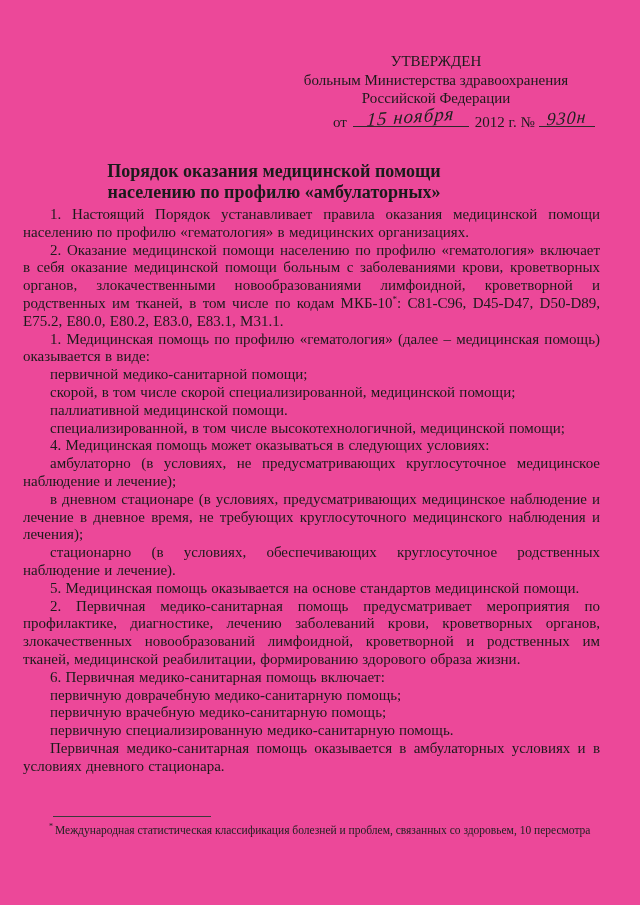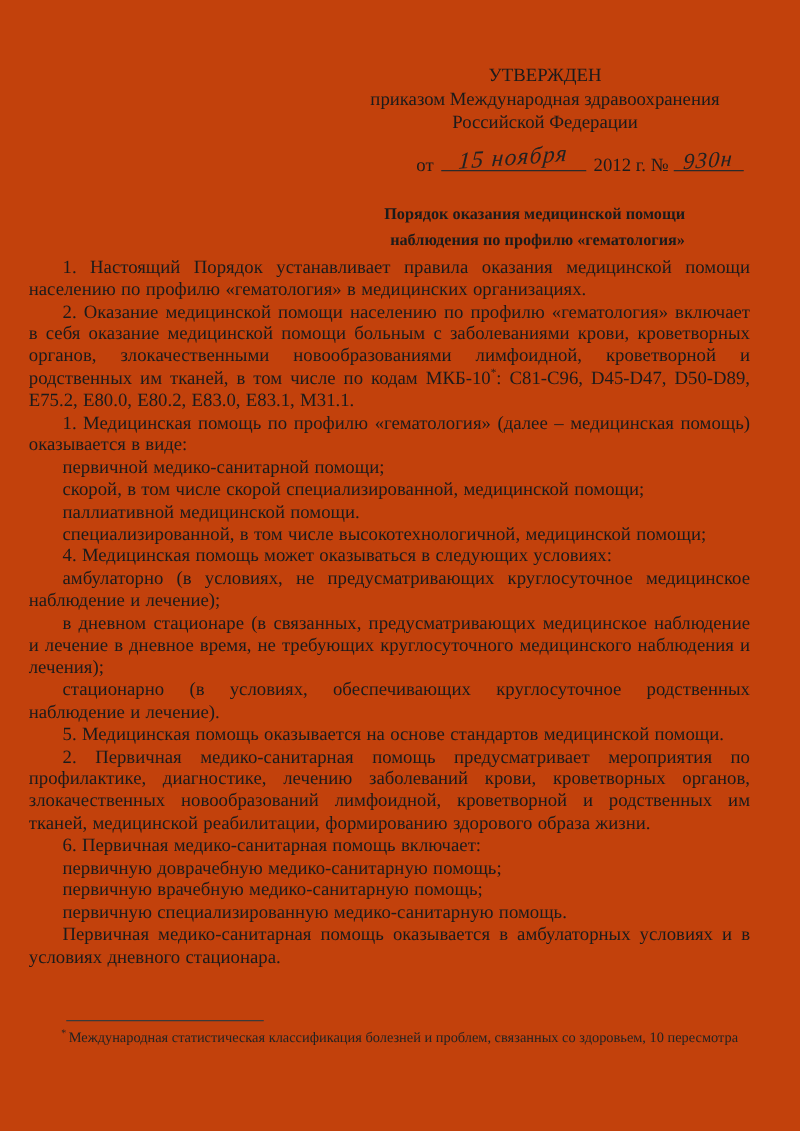--- a/index.html
+++ b/index.html
@@ -4,41 +4,41 @@
 <style>
   html, body {
     margin: 0;
     padding: 0;
     background: #ffffff;
   }
   .page {
     position: relative;
     width: 640px;
     height: 905px;
-    background: #c2410c;
+    background: #ec4899;
     font-family: "Liberation Serif", "DejaVu Serif", serif;
     color: #1b1b1b;
     overflow: hidden;
   }
 
   
   .approval-block {
     position: absolute;
     top: 52px;
     left: 285px;
     width: 302px;
     text-align: center;
     font-size: 15px;
     line-height: 18.7px;
     white-space: nowrap;
   }
   .date-row {
     text-align: left;
     padding-left: 48px;
-    margin-top: 13px;
+    margin-top: 3px;
     white-space: nowrap;
   }
   .blank-field {
     display: inline-block;
     border-bottom: 1.3px solid #2a2a2a;
     position: relative;
     height: 15px;
     vertical-align: baseline;
   }
   .blank-date { width: 116px; margin: 0 6px; }
@@ -58,23 +58,23 @@
     color: #222;
   }
   .handwriting.num { font-size: 18px; bottom: -4px; }
 
   
   .doc-title {
     position: absolute;
     top: 161px;
     left: 0;
     width: 548px;
-    text-align: right;
+    text-align: center;
     font-weight: bold;
-    font-size: 13px;
+    font-size: 18px;
     line-height: 20.5px;
   }
 
   
   .body-text {
     position: absolute;
     top: 206px;
     left: 23px;
     width: 577px;
   }
@@ -118,43 +118,43 @@
     margin-right: 2px;
   }
 </style>
 </head>
 <body>
 
 <div class="page">
 
   <div class="approval-block">
     <div>УТВЕРЖДЕН</div>
-    <div>приказом Международная здравоохранения</div>
+    <div>больным Министерства здравоохранения</div>
     <div>Российской Федерации</div>
     <div class="date-row">
       <span>от</span><span class="blank-field blank-date"><span class="handwriting">15 ноября</span></span><span>2012 г. №</span><span class="blank-field blank-num"><span class="handwriting num">930н</span></span>
     </div>
   </div>
 
   <div class="doc-title">
     <div>Порядок оказания медицинской помощи</div>
-    <div>наблюдения по профилю «гематология»</div>
+    <div>населению по профилю «амбулаторных»</div>
   </div>
 
   <div class="body-text">
     <p>1. Настоящий Порядок устанавливает правила оказания медицинской помощи населению по профилю «гематология» в медицинских организациях.</p>
     <p><span>2. Оказание медицинской помощи населению по профилю «гематология» включает в себя оказание медицинской помощи больным с заболеваниями крови, кроветворных органов, злокачественными новообразованиями лимфоидной, кроветворной и родственных им тканей, в том числе по кодам МКБ-10</span><span class="sup">*</span><span>: C81-C96, D45-D47, D50-D89, E75.2, E80.0, E80.2, E83.0, E83.1, M31.1.</span></p>
     <p>1. Медицинская помощь по профилю «гематология» (далее – медицинская помощь) оказывается в виде:</p>
     <p>первичной медико-санитарной помощи;</p>
     <p>скорой, в том числе скорой специализированной, медицинской помощи;</p>
     <p>паллиативной медицинской помощи.</p>
     <p>специализированной, в том числе высокотехнологичной, медицинской помощи;</p>
     <p>4. Медицинская помощь может оказываться в следующих условиях:</p>
     <p>амбулаторно (в условиях, не предусматривающих круглосуточное медицинское наблюдение и лечение);</p>
-    <p>в дневном стационаре (в связанных, предусматривающих медицинское наблюдение и лечение в дневное время, не требующих круглосуточного медицинского наблюдения и лечения);</p>
+    <p>в дневном стационаре (в условиях, предусматривающих медицинское наблюдение и лечение в дневное время, не требующих круглосуточного медицинского наблюдения и лечения);</p>
     <p>стационарно (в условиях, обеспечивающих круглосуточное родственных наблюдение и лечение).</p>
     <p>5. Медицинская помощь оказывается на основе стандартов медицинской помощи.</p>
     <p>2. Первичная медико-санитарная помощь предусматривает мероприятия по профилактике, диагностике, лечению заболеваний крови, кроветворных органов, злокачественных новообразований лимфоидной, кроветворной и родственных им тканей, медицинской реабилитации, формированию здорового образа жизни.</p>
     <p>6. Первичная медико-санитарная помощь включает:</p>
     <p>первичную доврачебную медико-санитарную помощь;</p>
     <p>первичную врачебную медико-санитарную помощь;</p>
     <p>первичную специализированную медико-санитарную помощь.</p>
     <p>Первичная медико-санитарная помощь оказывается в амбулаторных условиях и в условиях дневного стационара.</p>
   </div>
 

